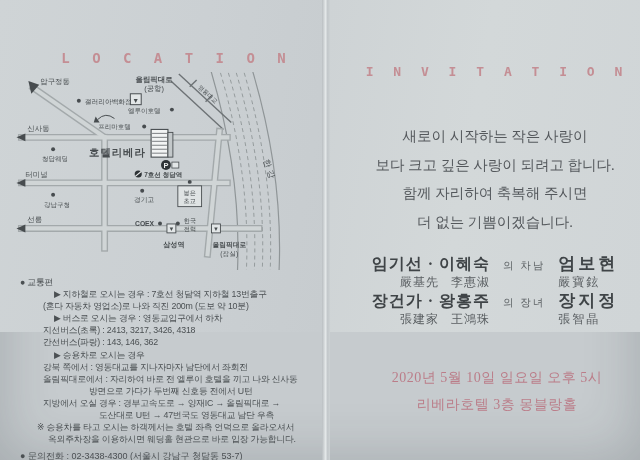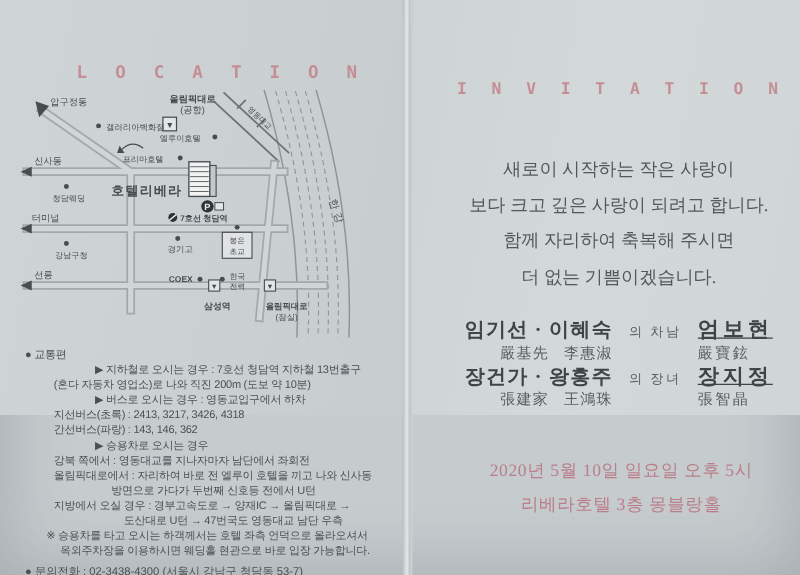--- a/index.html
+++ b/index.html
@@ -28,21 +28,21 @@
   
   .loc-title{
     margin-top:50px;text-align:center;transform:translateX(16px);
     font-family:"DejaVu Sans Mono","Liberation Mono",monospace;
     font-size:14px;letter-spacing:7px;font-weight:600;color:#c48e94;
   }
   .map-wrap{margin:6px 0 0 14px;}
   .transport{margin-top:2px;font-size:8.8px;line-height:12.1px;color:#4b5053;letter-spacing:-0.2px;}
   .tl{white-space:pre;}
   .i0{margin-left:20px;}
-  .i1{margin-left:45px;padding-left:31px;}
+  .i1{margin-left:23px;padding-left:31px;}
   .i2{margin-left:43px;}
   .i3{margin-left:89px;}
   .i4{margin-left:99px;}
   .i5{margin-left:37px;}
   .i6{margin-left:48px;}
   .phone{margin-top:5px;margin-left:20px;font-size:9px;color:#4b5053;white-space:pre;}
   
   .map-ink{fill:#474c4f;}
   text.mlbl{fill:#474c4f;font-family:"Liberation Sans","DejaVu Sans",sans-serif;}
   .road-o{stroke:#a3a9ab;stroke-width:7;fill:none;stroke-linecap:square;}
@@ -62,21 +62,21 @@
     font-size:14.5px;line-height:28.5px;color:#54585c;
   }
   .families{margin-top:16px;display:flex;flex-direction:column;align-items:center;transform:translateX(10px);}
   .family{
     display:grid;grid-template-columns:auto auto auto;column-gap:13px;
     align-items:baseline;
     font-family:"Liberation Serif","DejaVu Serif",serif;color:#3f4447;
   }
   .parents{font-size:16px;letter-spacing:1px;font-weight:600;}
   .relation{font-size:10.5px;color:#5a5f62;letter-spacing:2px;}
-  .child{font-size:17px;font-weight:700;letter-spacing:3px;text-decoration:underline;}
+  .child{font-size:17px;font-weight:700;letter-spacing:3px;}
   .hanja{font-size:12px;color:#585d60;letter-spacing:1px;white-space:pre;line-height:14px;}
   .hanja-parents{grid-column:1;text-align:right;}
   .hanja-child{grid-column:3;text-align:left;letter-spacing:2px;}
   .when-where{
     margin-top:38px;text-align:center;transform:translateX(12px);
     font-family:"Liberation Serif","DejaVu Serif",serif;
     font-size:14px;line-height:27px;color:#bb7d89;letter-spacing:0.5px;
   }
 </style>
 </head>

